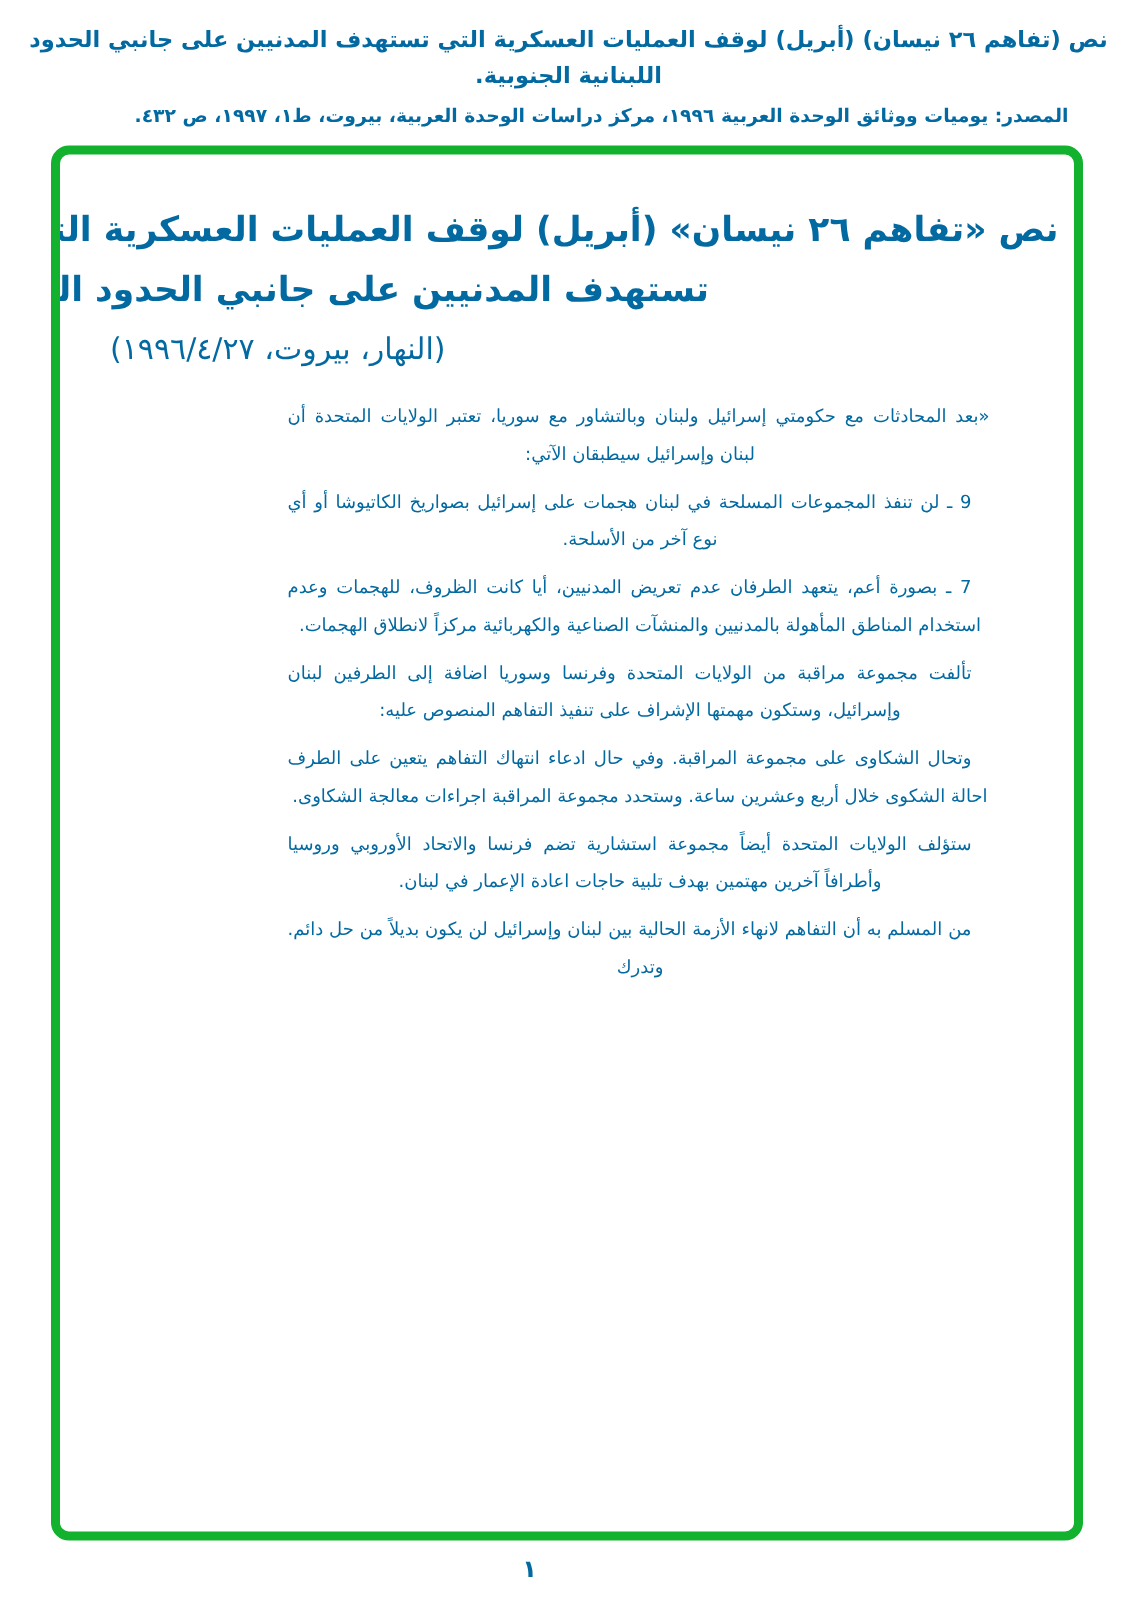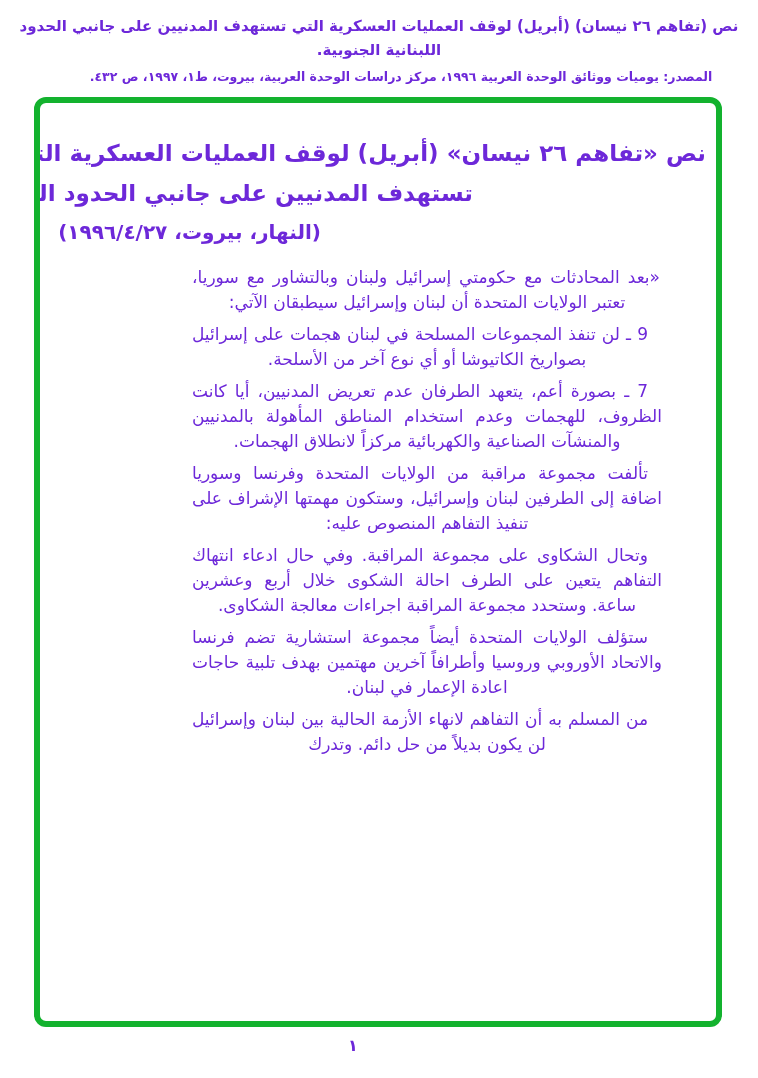--- a/index.html
+++ b/index.html
@@ -2,21 +2,21 @@
 <html lang="ar"><head>
 <meta charset="utf-8">
 <style>
   * { margin: 0; padding: 0; box-sizing: border-box; }
   html, body { background: #ffffff; }
   .page {
     position: relative;
     width: 758px;
     height: 1078px;
     background: #ffffff;
-    color: #6d28d9;
+    color: #0369a1;
     direction: rtl;
     font-family: "DejaVu Sans", sans-serif;
     overflow: hidden;
   }
   
   .page-header {
     position: absolute;
     top: 14px;
     left: 0;
     width: 100%;
@@ -61,31 +61,31 @@
   .title-line-2 {
     text-align: right;
     padding-left: 175px;
     padding-right: 233px;
     white-space: nowrap;
   }
   .doc-attribution {
     margin: 2px 10px 0 10px;
     padding-left: 0;
     font-size: 20px;
-    font-weight: bold;
+    font-weight: normal;
     line-height: 34px;
-    text-align: right;
+    text-align: center;
     padding-right: 385px;
     white-space: nowrap;
   }
   
   .doc-body {
     width: 470px;
     margin: 16px 54px 0 auto;
-    font-size: 17px;
+    font-size: 12px;
     line-height: 25px;
     text-align: justify;
     text-align-last: center;
   }
   .doc-body p {
     margin: 0 0 7px 0;
     text-indent: 14px;
   }
   .doc-body p.flush { text-indent: 2px; }
   

